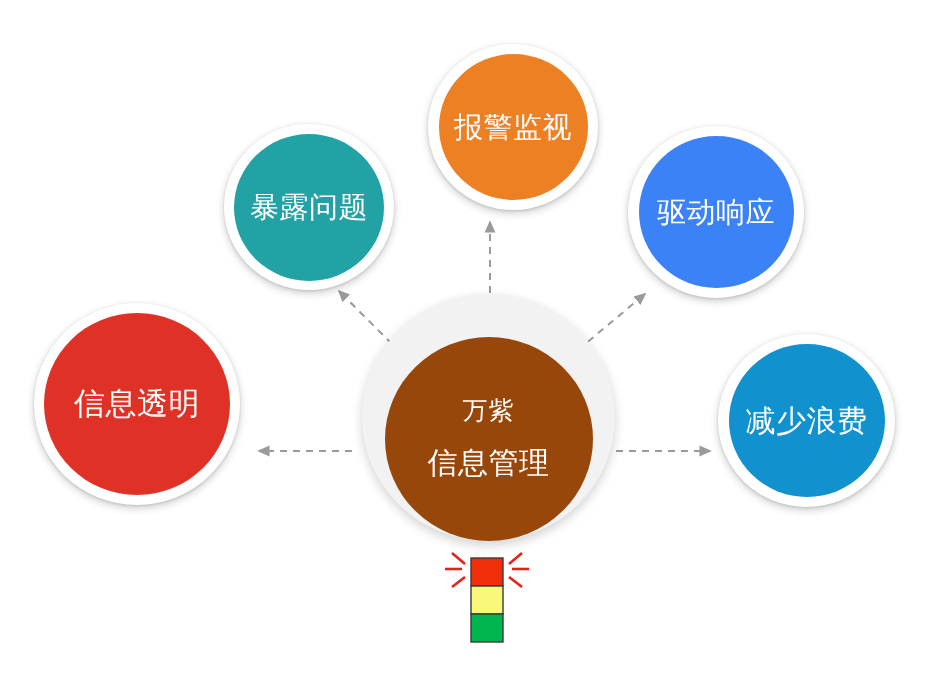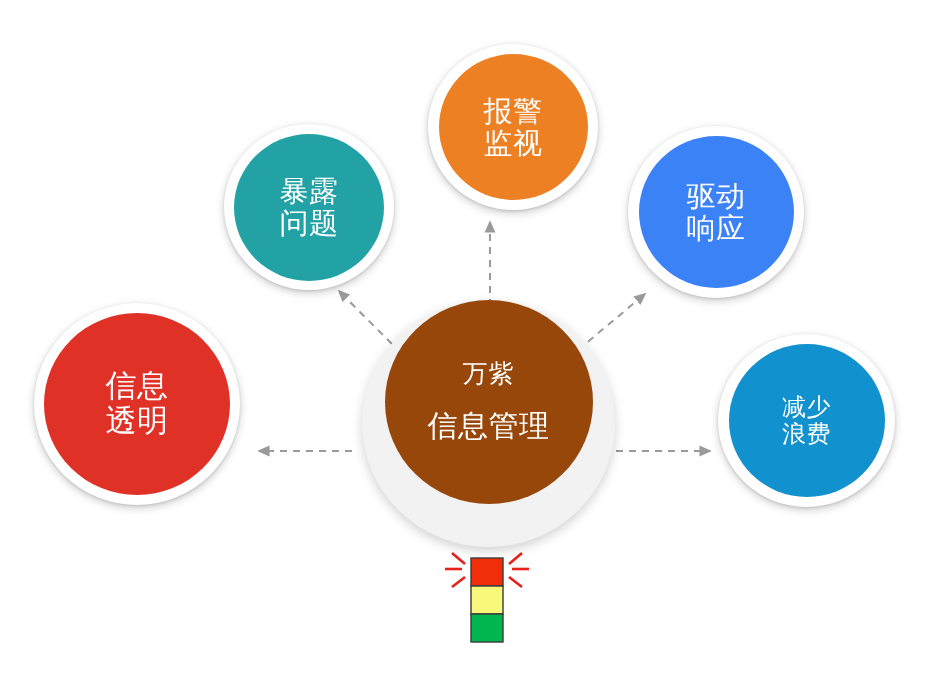--- a/index.html
+++ b/index.html
@@ -24,45 +24,45 @@
     border-radius: 50%;
     background: #ffffff;
     box-shadow: 0 3px 9px rgba(0,0,0,0.20), 0 1px 3px rgba(0,0,0,0.12);
     display: flex;
     align-items: center;
     justify-content: center;
   }
   .node .disc {
     border-radius: 50%;
     display: flex;
-    flex-direction: column;
+    flex-direction: row;
     align-items: center;
     justify-content: center;
     text-align: center;
     color: #ffffff;
     line-height: 1.12;
     letter-spacing: 0.5px;
   }
   .node .disc .line {
     display: block;
     white-space: nowrap;
   }
 
   
   #hub {
     position: absolute;
     left: 362px;
-    top: 300px;
+    top: 294px;
     width: 253px;
     height: 247px;
     border-radius: 50%;
     background: #f2f2f2;
     box-shadow: 0 4px 11px rgba(0,0,0,0.18);
     display: flex;
-    align-items: flex-start;
+    align-items: flex-end;
     justify-content: center;
     z-index: 5;
   }
   #hub .disc {
     width: 208px;
     height: 204px;
     border-radius: 50%;
     background: #97470a;
     color: #ffffff;
     display: flex;
@@ -82,21 +82,21 @@
   #node-expose  { left: 224px; top: 124px; width: 170px; height: 166px; z-index: 6;}
   #node-expose  .disc { width: 150px; height: 147px; font-size: 29px; }
 
   #node-drive   { left: 628px; top: 126px; width: 176px; height: 172px; z-index: 6;}
   #node-drive   .disc { width: 155px; height: 152px; font-size: 29px; }
 
   #node-info    { left:  34px; top: 303px; width: 206px; height: 202px; z-index: 6;}
   #node-info    .disc { width: 186px; height: 182px; font-size: 31px; }
 
   #node-waste   { left: 718px; top: 334px; width: 177px; height: 173px; z-index: 6;}
-  #node-waste   .disc { width: 156px; height: 153px; font-size: 24px; }
+  #node-waste   .disc { width: 156px; height: 153px; font-size: 30px; }
 
   
   #connectors {
     position: absolute;
     left: 0; top: 0;
     width: 939px;
     height: 680px;
     z-index: 2;
     pointer-events: none;
   }

